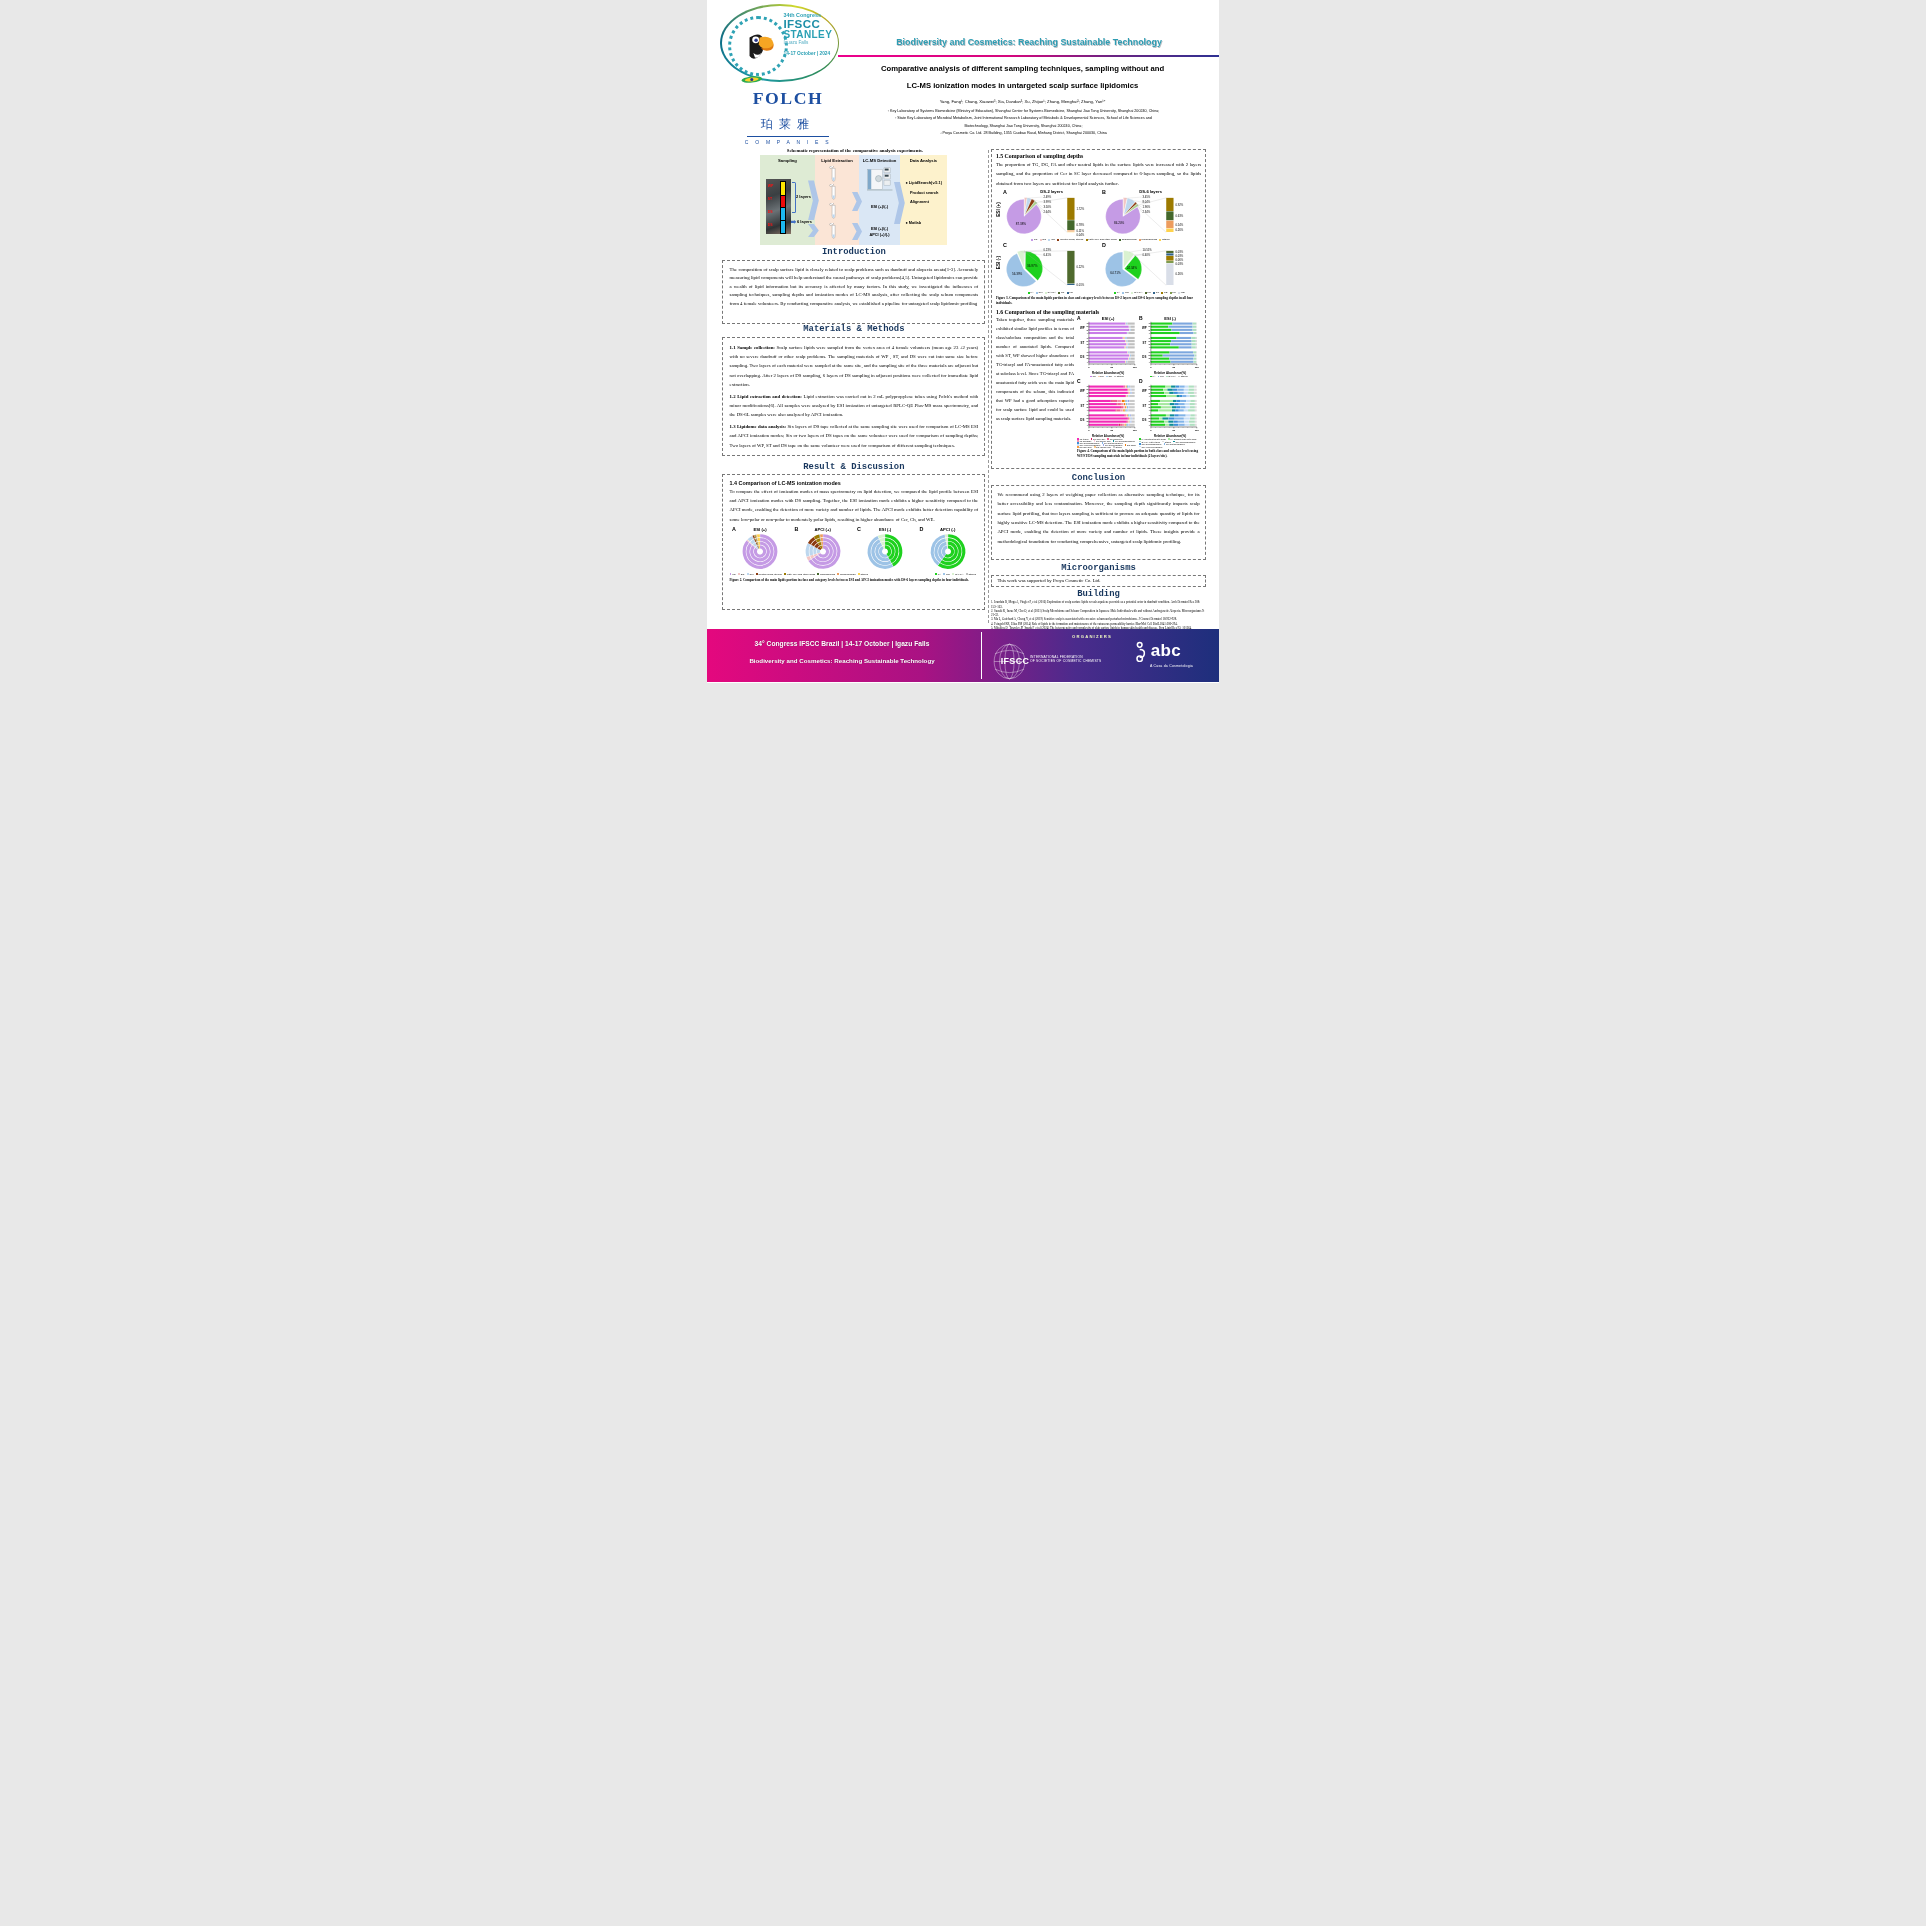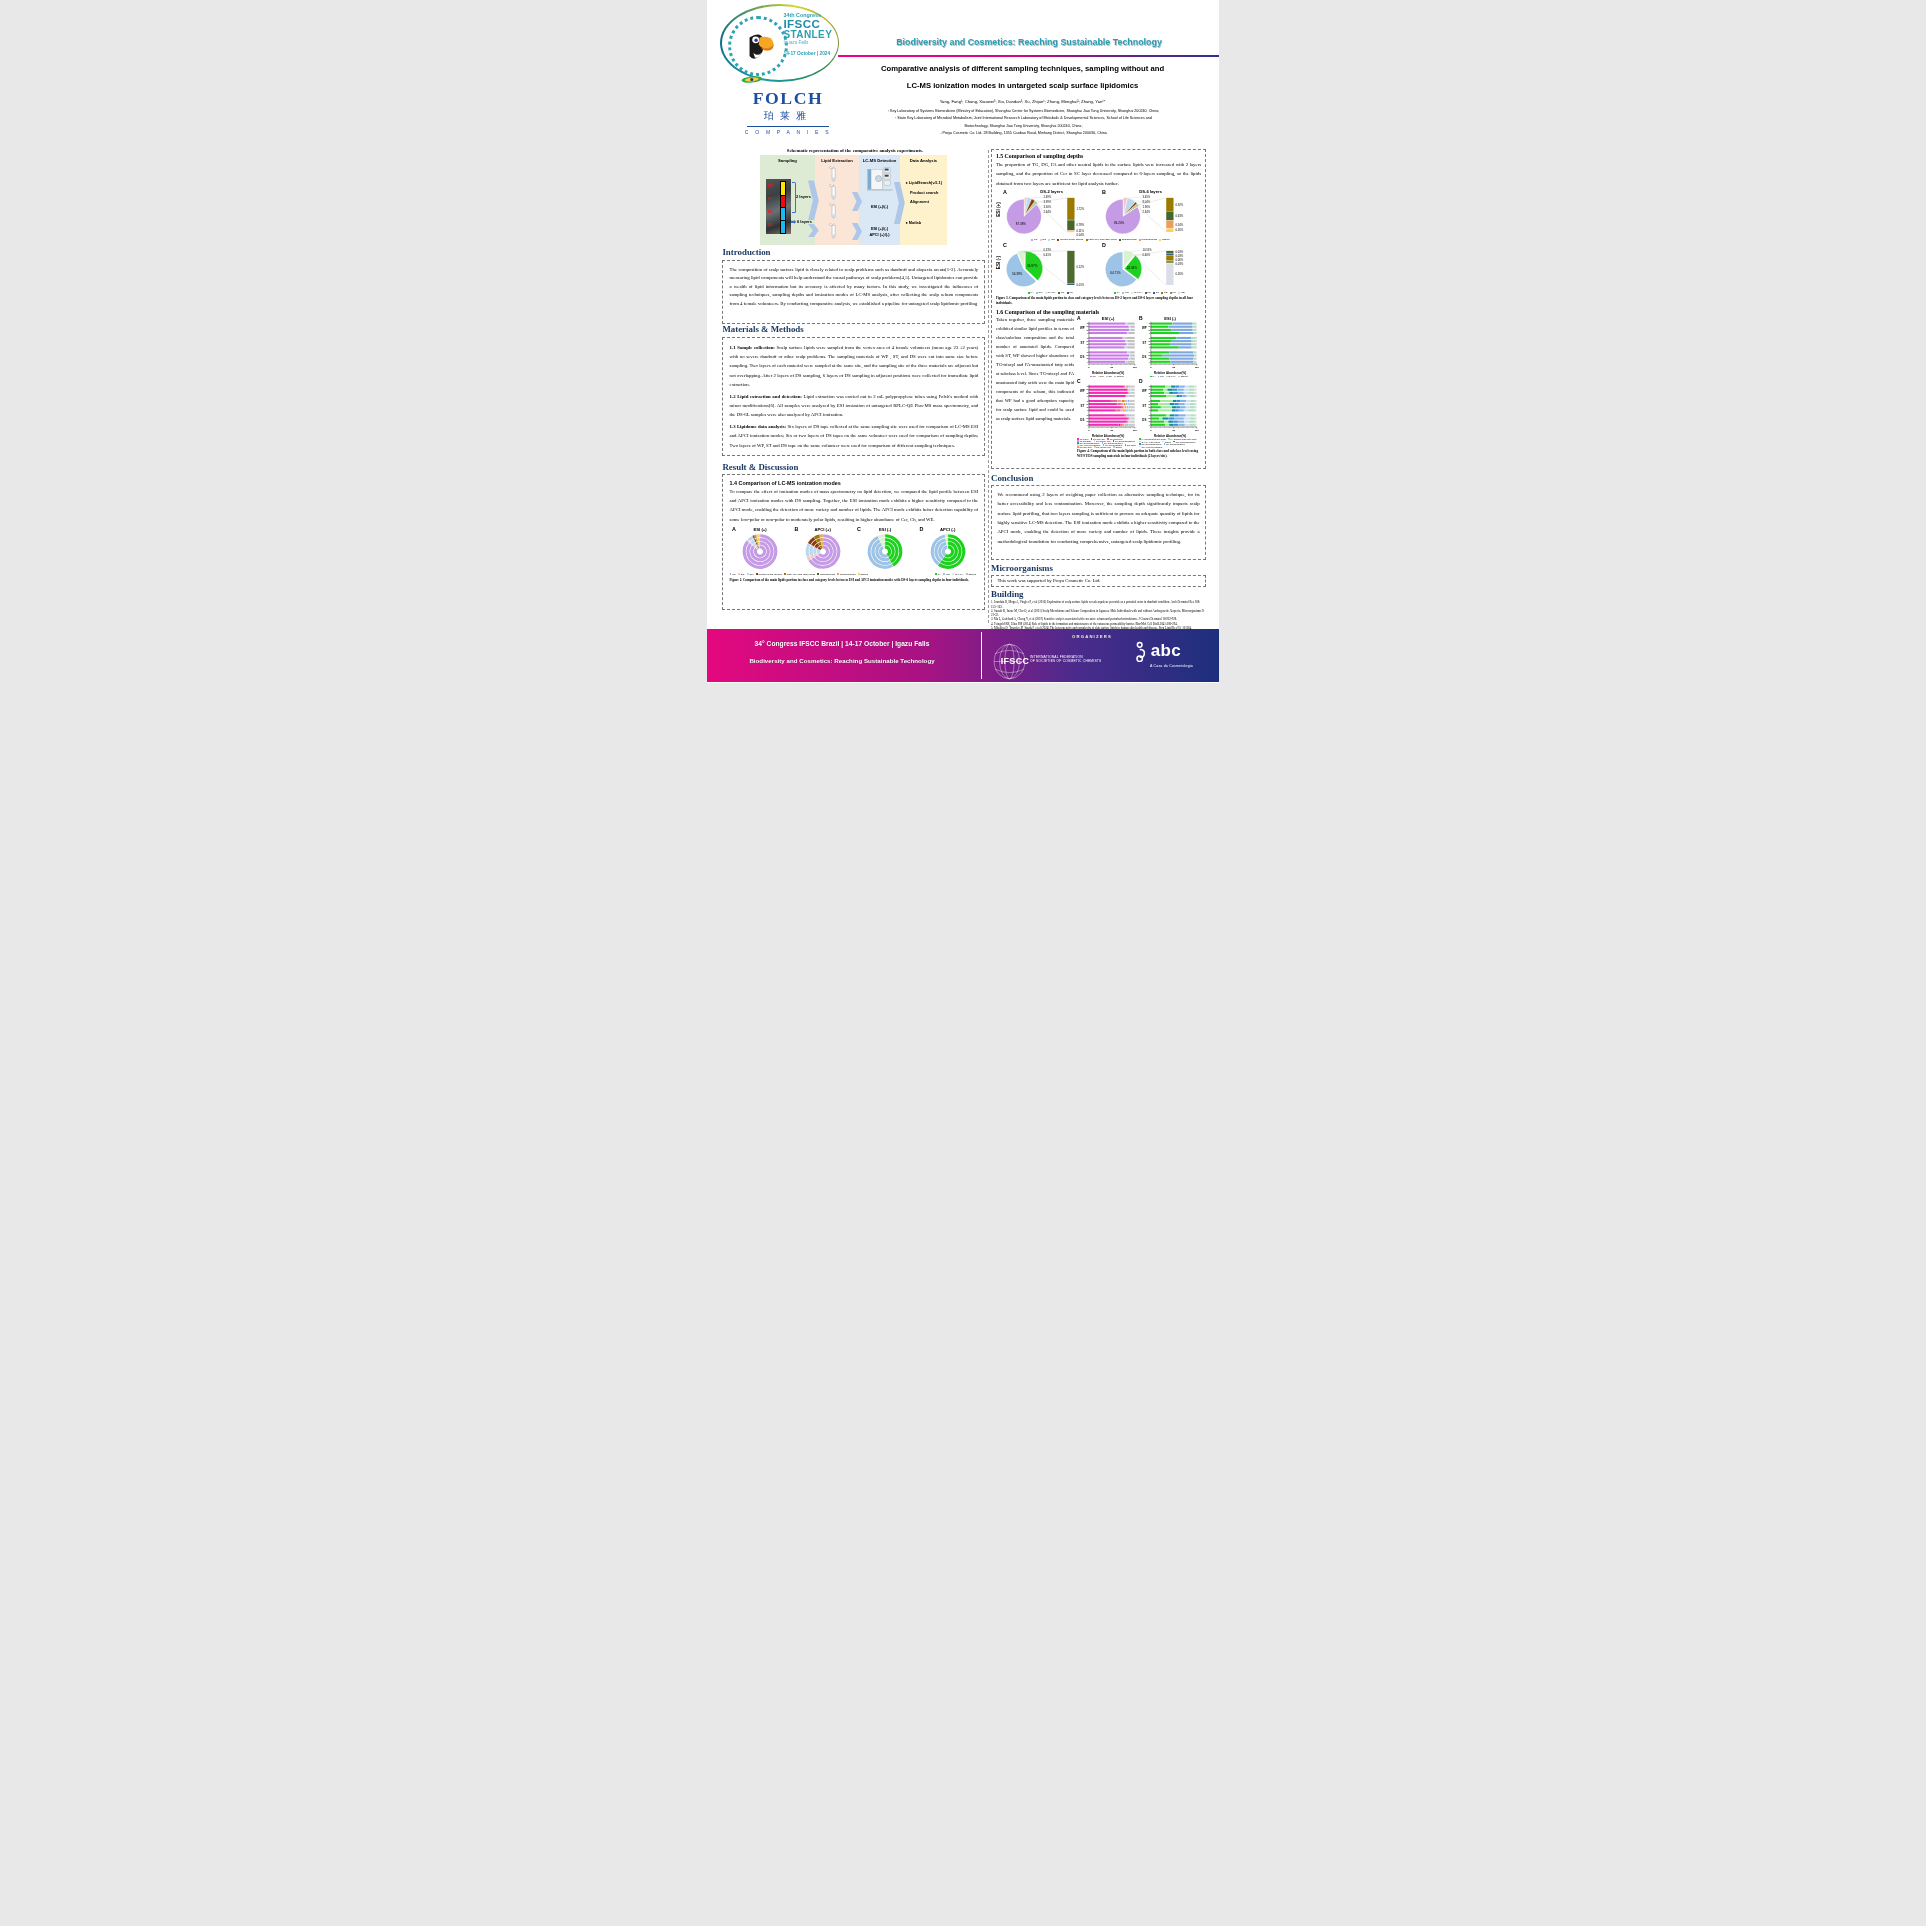--- a/index.html
+++ b/index.html
@@ -16,21 +16,21 @@
   .badge-text{position:absolute;left:62px;top:6.2px;width:53px;text-align:left;
     font-family:"Liberation Sans",sans-serif;color:#1f8fa8;}
   .badge-line1{font-size:5.4px;font-weight:bold;color:#2aa0b4;}
   .badge-org{font-size:11.6px;font-weight:bold;line-height:1.0;color:#1f8fa8;letter-spacing:0.4px;}
   .badge-country{font-size:10px;font-weight:bold;line-height:1.0;color:#2aa0b4;letter-spacing:0.4px;}
   .badge-city{font-size:4.6px;color:#54aec4;margin-top:0.8px;}
   .badge-dates{font-size:4.8px;font-weight:bold;color:#2aa0b4;margin-top:5.4px;}
   .flag-swash{left:34px;top:76px;width:21.6px;height:7px;}
   .proya{left:31px;top:88px;width:100px;text-align:center;color:#1d4fa1;}
   .proya-name{font-size:17.7px;font-weight:bold;letter-spacing:1.5px;font-family:"Liberation Serif",serif;}
-  .proya-cjk{font-size:10px;letter-spacing:6.2px;margin-top:0;font-family:Liberation Mono, monospace;}
+  .proya-cjk{font-size:12px;letter-spacing:6.2px;margin-top:7px;font-family:Liberation Mono, monospace;}
   .proya-rule{width:82px;height:0.8px;background:#1d4fa1;margin:3.1px auto 2.3px auto;}
   .proya-co{font-size:5px;letter-spacing:2.7px;font-family:"Liberation Sans",sans-serif;}
   .banner{left:133px;top:37px;width:378px;text-align:center;font-family:"Liberation Sans",sans-serif;
     font-size:8.9px;font-weight:bold;color:#2e9db3;text-shadow:0.8px 0.8px 0 #b9bec4;}
   .grad-rule{left:131px;top:55px;width:381px;height:1.5px;
     background:linear-gradient(90deg,#ec008c 0%,#d6067e 45%,#6a2382 72%,#2e3192 100%);}
   .title1{left:123px;top:64px;width:385px;text-align:center;font-family:"Liberation Sans",sans-serif;
     font-size:7.7px;font-weight:bold;}
   .title2{left:123px;top:81px;width:385px;text-align:center;font-family:"Liberation Sans",sans-serif;
     font-size:7.7px;font-weight:bold;}
@@ -50,21 +50,21 @@
   .slabel{position:absolute;left:1.5px;color:#ff1111;font-family:"Liberation Sans",sans-serif;
     font-weight:bold;font-size:3.5px;}
   .bracket{position:absolute;left:32px;top:27px;width:2.7px;height:29px;border:0.8px solid #4472c4;border-left:none;border-radius:0 1.5px 1.5px 0;}
   .lay{position:absolute;font-family:"Liberation Sans",sans-serif;font-weight:bold;font-size:4px;}
   .chev{position:absolute;background:#aec6e8;}
   .tube{position:absolute;left:14px;}
   .msout{position:absolute;width:100%;text-align:center;font-family:"Liberation Sans",sans-serif;
     font-weight:bold;font-size:3.9px;}
   .da-item{position:absolute;left:5.4px;font-family:"Liberation Sans",sans-serif;font-weight:bold;font-size:3.9px;}
   
-  .h2{font-family:Liberation Serif, serif;font-weight:bold;color:#17365d;font-size:8.9px;line-height:1.05;}
+  .h2{font-family:Liberation Mono, monospace;font-weight:bold;color:#17365d;font-size:8.9px;line-height:1.05;text-align:center;}
   .dbox{border:0.4px dashed #777;background:#fff;}
   .col-sep{left:281px;top:150px;height:473px;width:0;border-left:0.4px dashed #999;}
   .col-left{left:15.4px;top:248px;width:263px;}
   .col-right{left:284px;top:149px;width:215px;}
   .just{text-align:justify;}
   .body-text{font-size:4.8px;line-height:1.78;}
   .mm-text{font-size:4.8px;line-height:1.95;}
   .lead{font-weight:bold;}
   .h3sans{font-family:"Liberation Sans",sans-serif;font-weight:bold;font-size:5.4px;}
   .h3serif{font-weight:bold;font-size:5.8px;}

